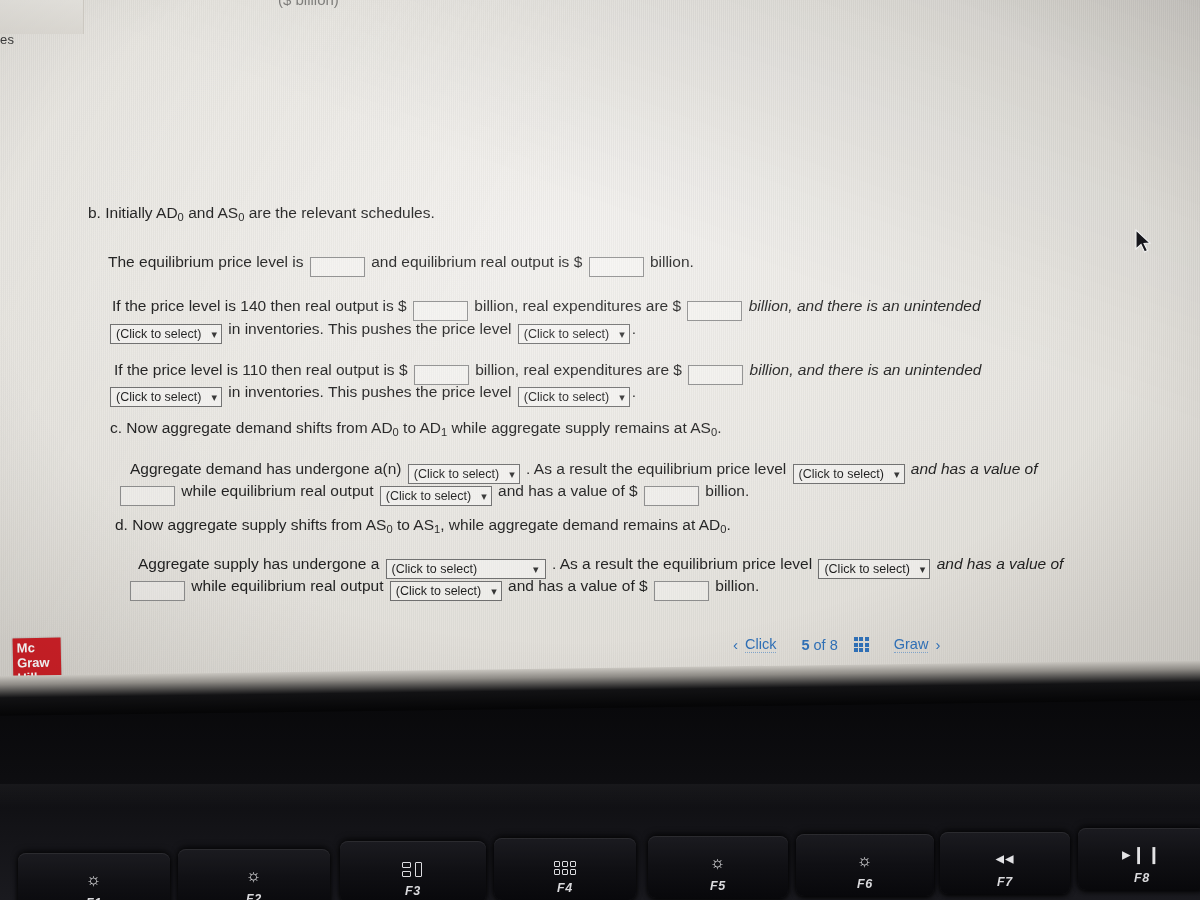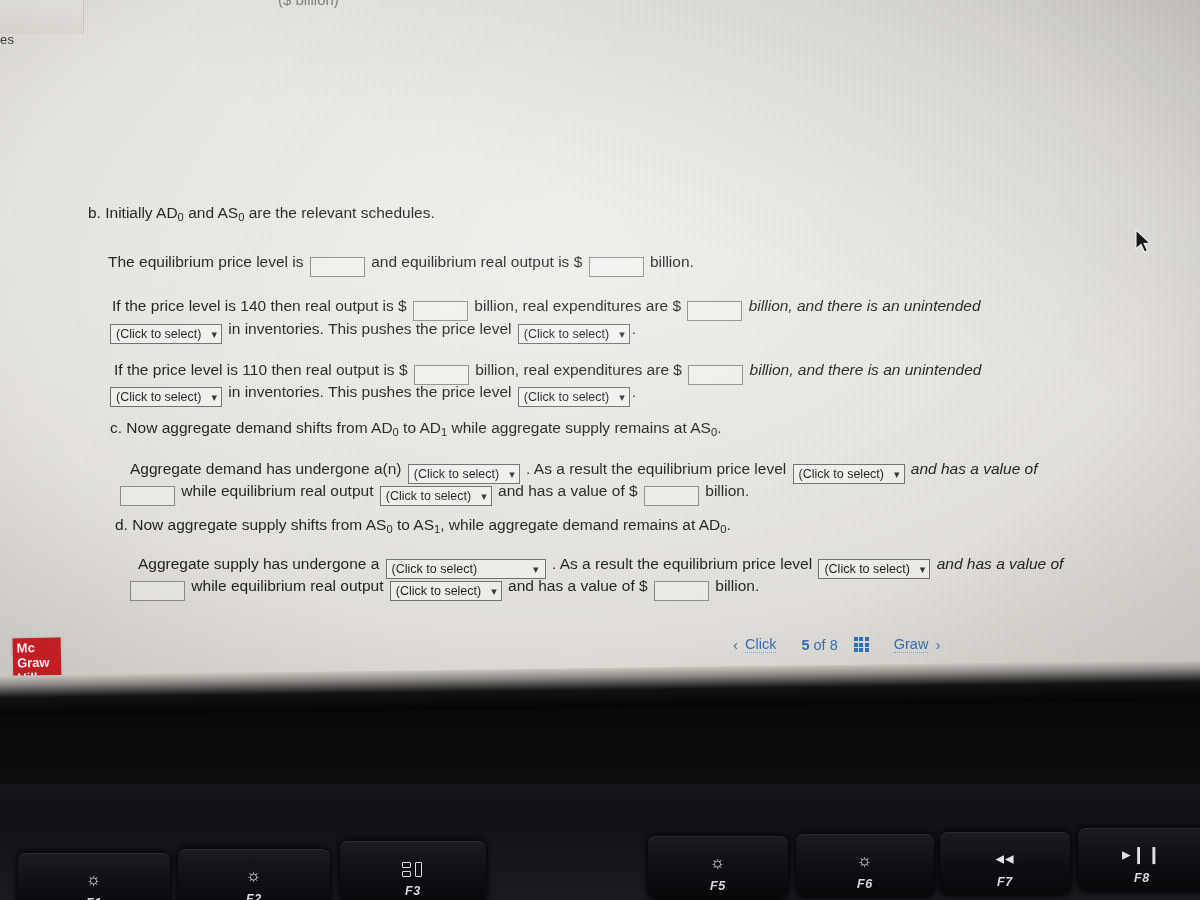--- a/index.html
+++ b/index.html
@@ -265,20 +265,31 @@
 
   <div class="key" style="left:340px; top:153px; width:146px;">
     <span class="glyph msctl">
       <b style="left:0; top:0; width:9px; height:6px;"></b>
       <b style="left:0; top:9px; width:9px; height:6px;"></b>
       <b style="left:13px; top:0; width:7px; height:15px;"></b>
     </span>
     <span class="kl">F3</span>
   </div>
 
+  <div class="key" style="left:494px; top:150px; width:142px;">
+    <span class="glyph dots3">
+        <i></i>
+        <i></i>
+        <i></i>
+        <i></i>
+        <i></i>
+        <i></i>
+      </span>
+    <span class="kl">F4</span>
+  </div>
 
   <div class="key" style="left:648px; top:148px; width:140px;">
     <span class="glyph">☼</span>
     <span class="kl">F5</span>
   </div>
 
   <div class="key" style="left:796px; top:146px; width:138px;">
     <span class="glyph">☼</span>
     <span class="kl">F6</span>
   </div>

